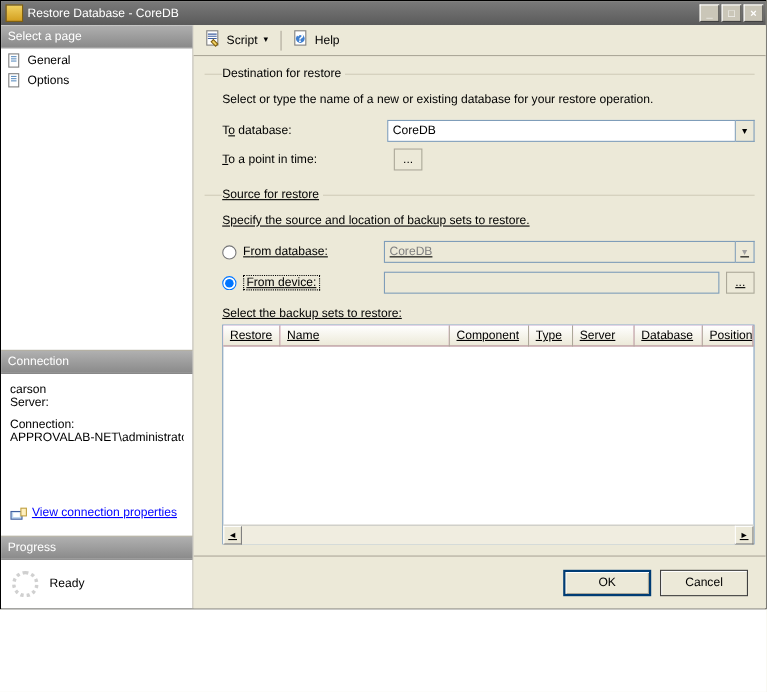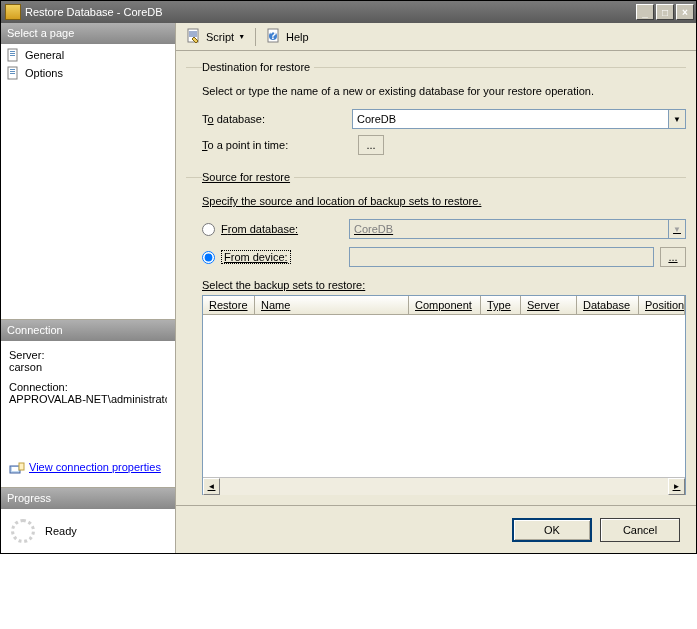--- a/index.html
+++ b/index.html
@@ -102,22 +102,22 @@
           </span>
           <span>Options</span>
         </div>
       </div>
 
       <div class="spacer"></div>
 
       <div class="conn-header">Connection</div>
       <div class="conn-body">
         <div class="conn-row">
+          <div>carson</div>
           <div>Server:</div>
-          <div>carson</div>
         </div>
         <div class="conn-row">
           <div>Connection:</div>
           <div style="white-space:nowrap;overflow:hidden;">APPROVALAB-NET\administrator</div>
         </div>
         <div class="link">
           <span>
             <svg width="16" height="16" viewBox="0 0 16 16">
                 <rect x="1" y="5" width="10" height="7" fill="#c0d8f0" stroke="#4060a0"></rect>
                 <rect x="3" y="6" width="6" height="4" fill="#fff"></rect>

